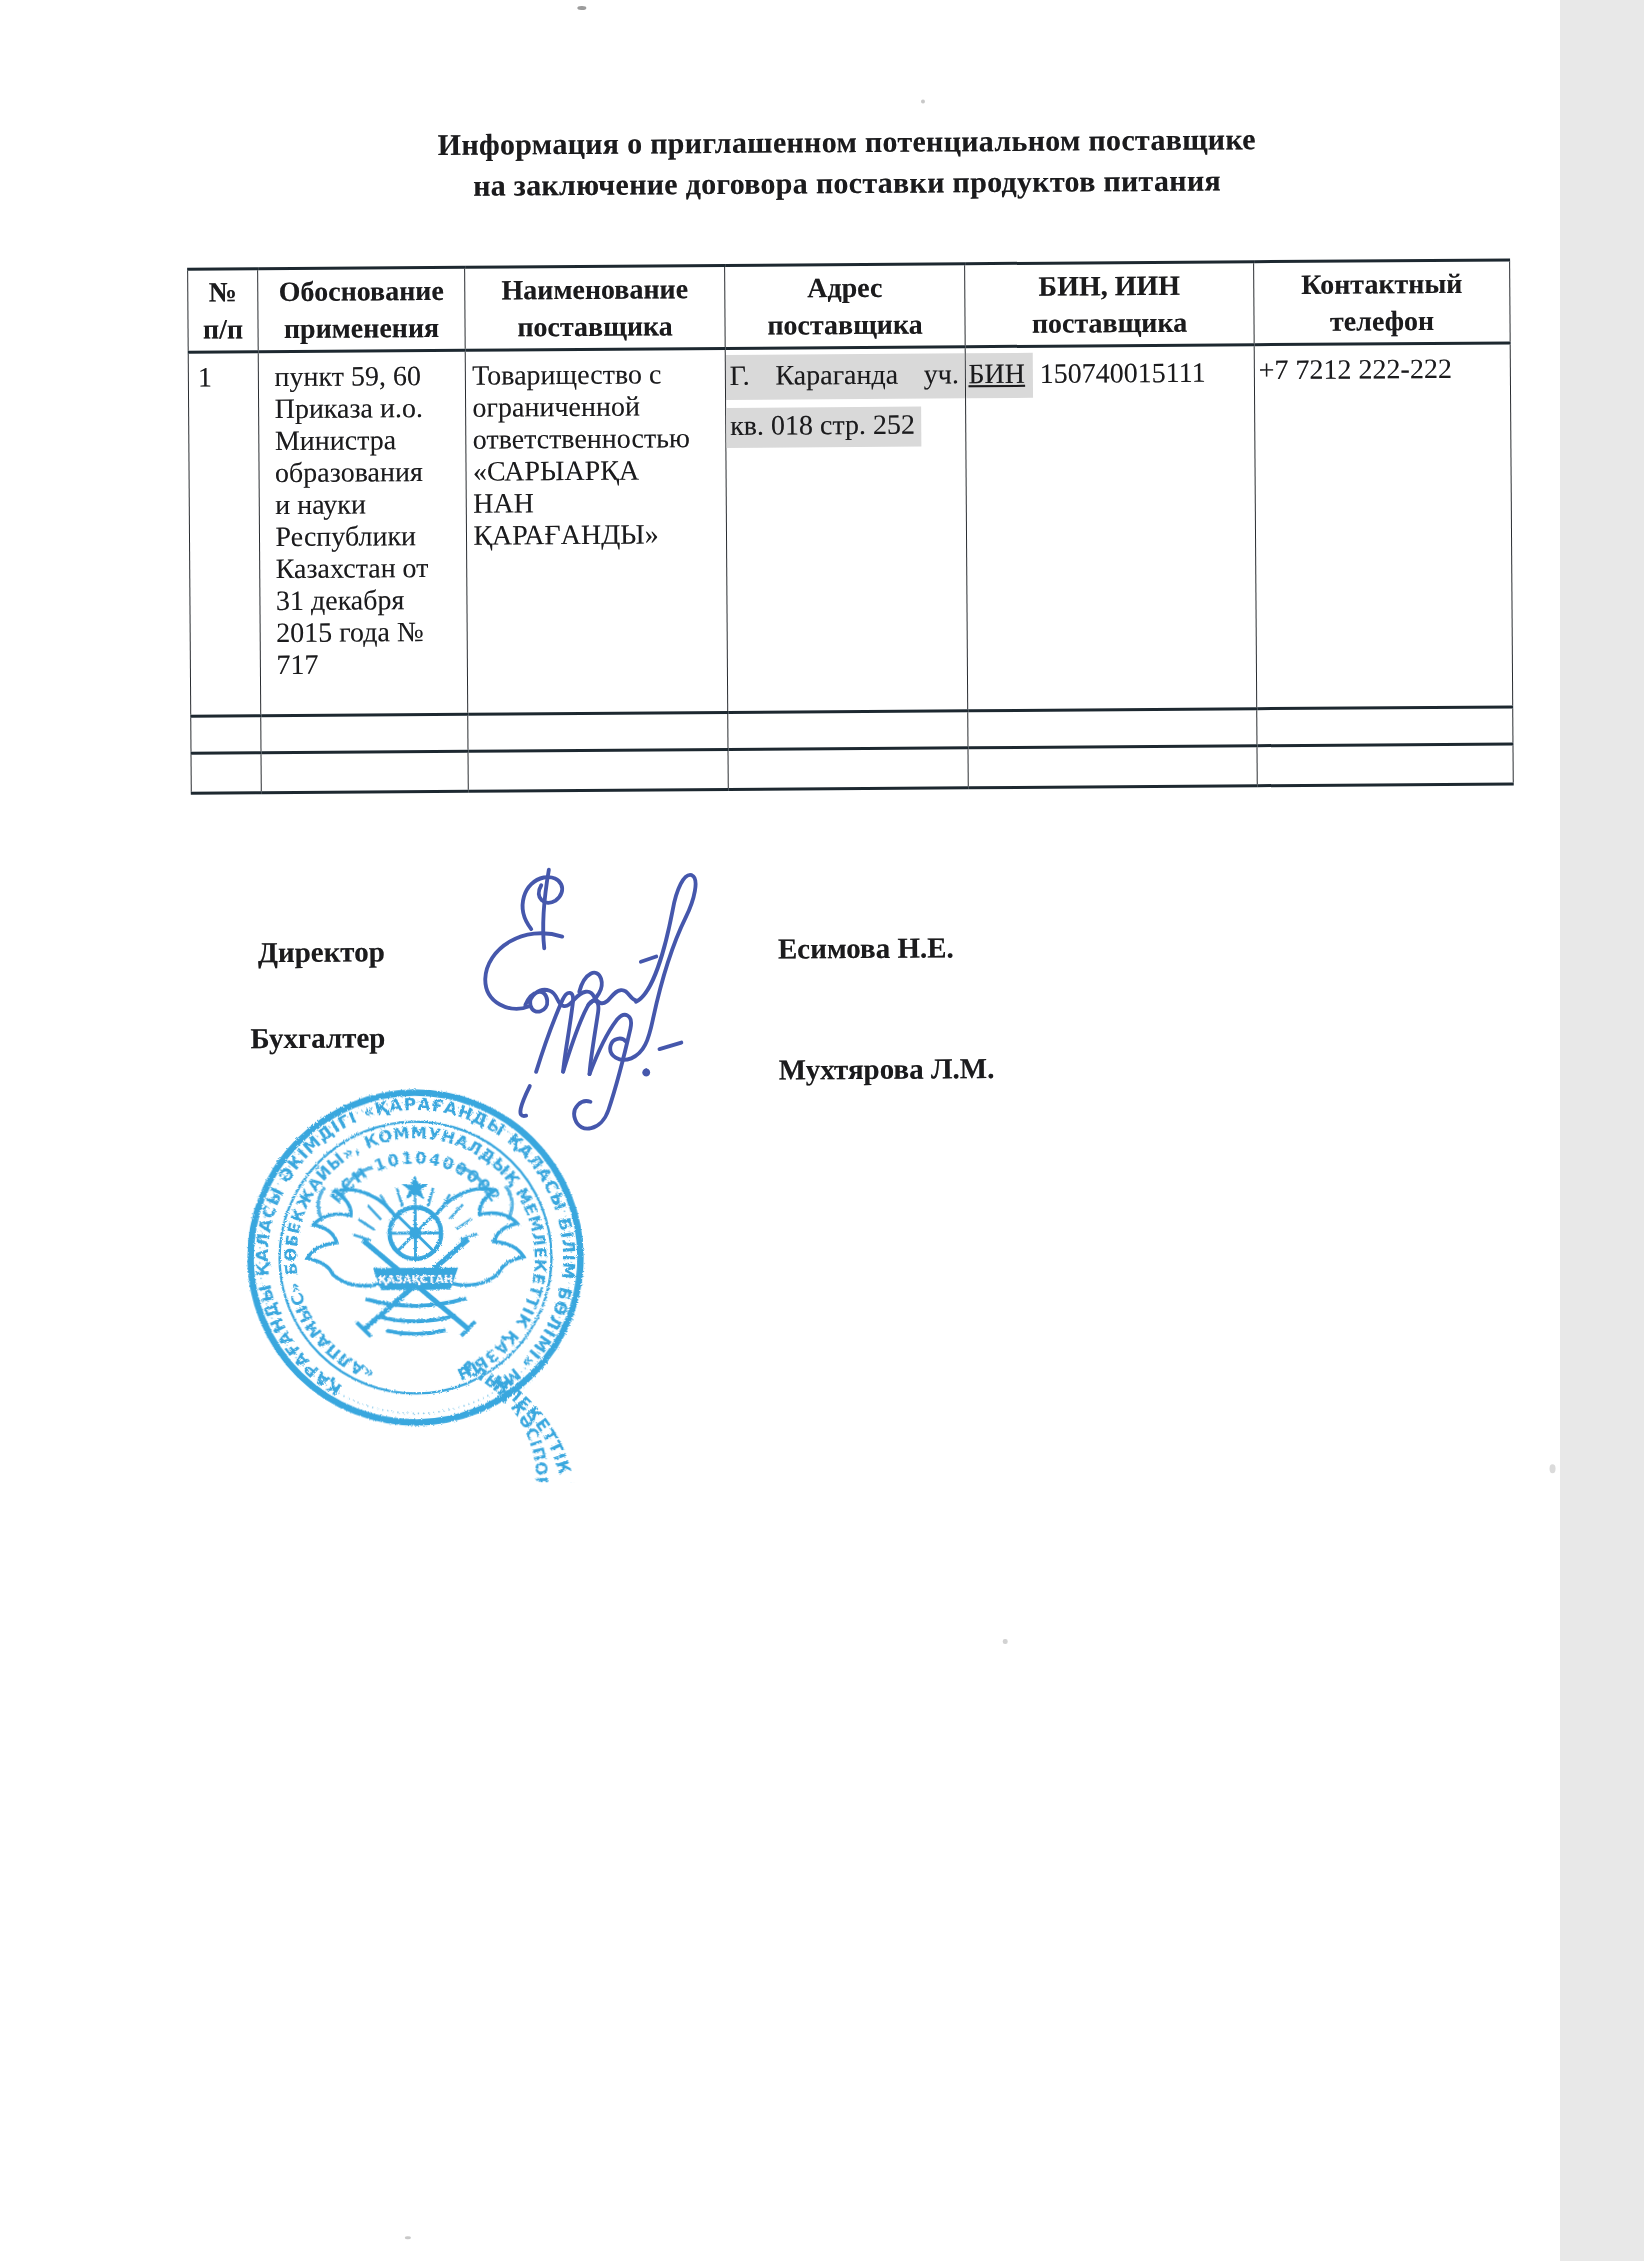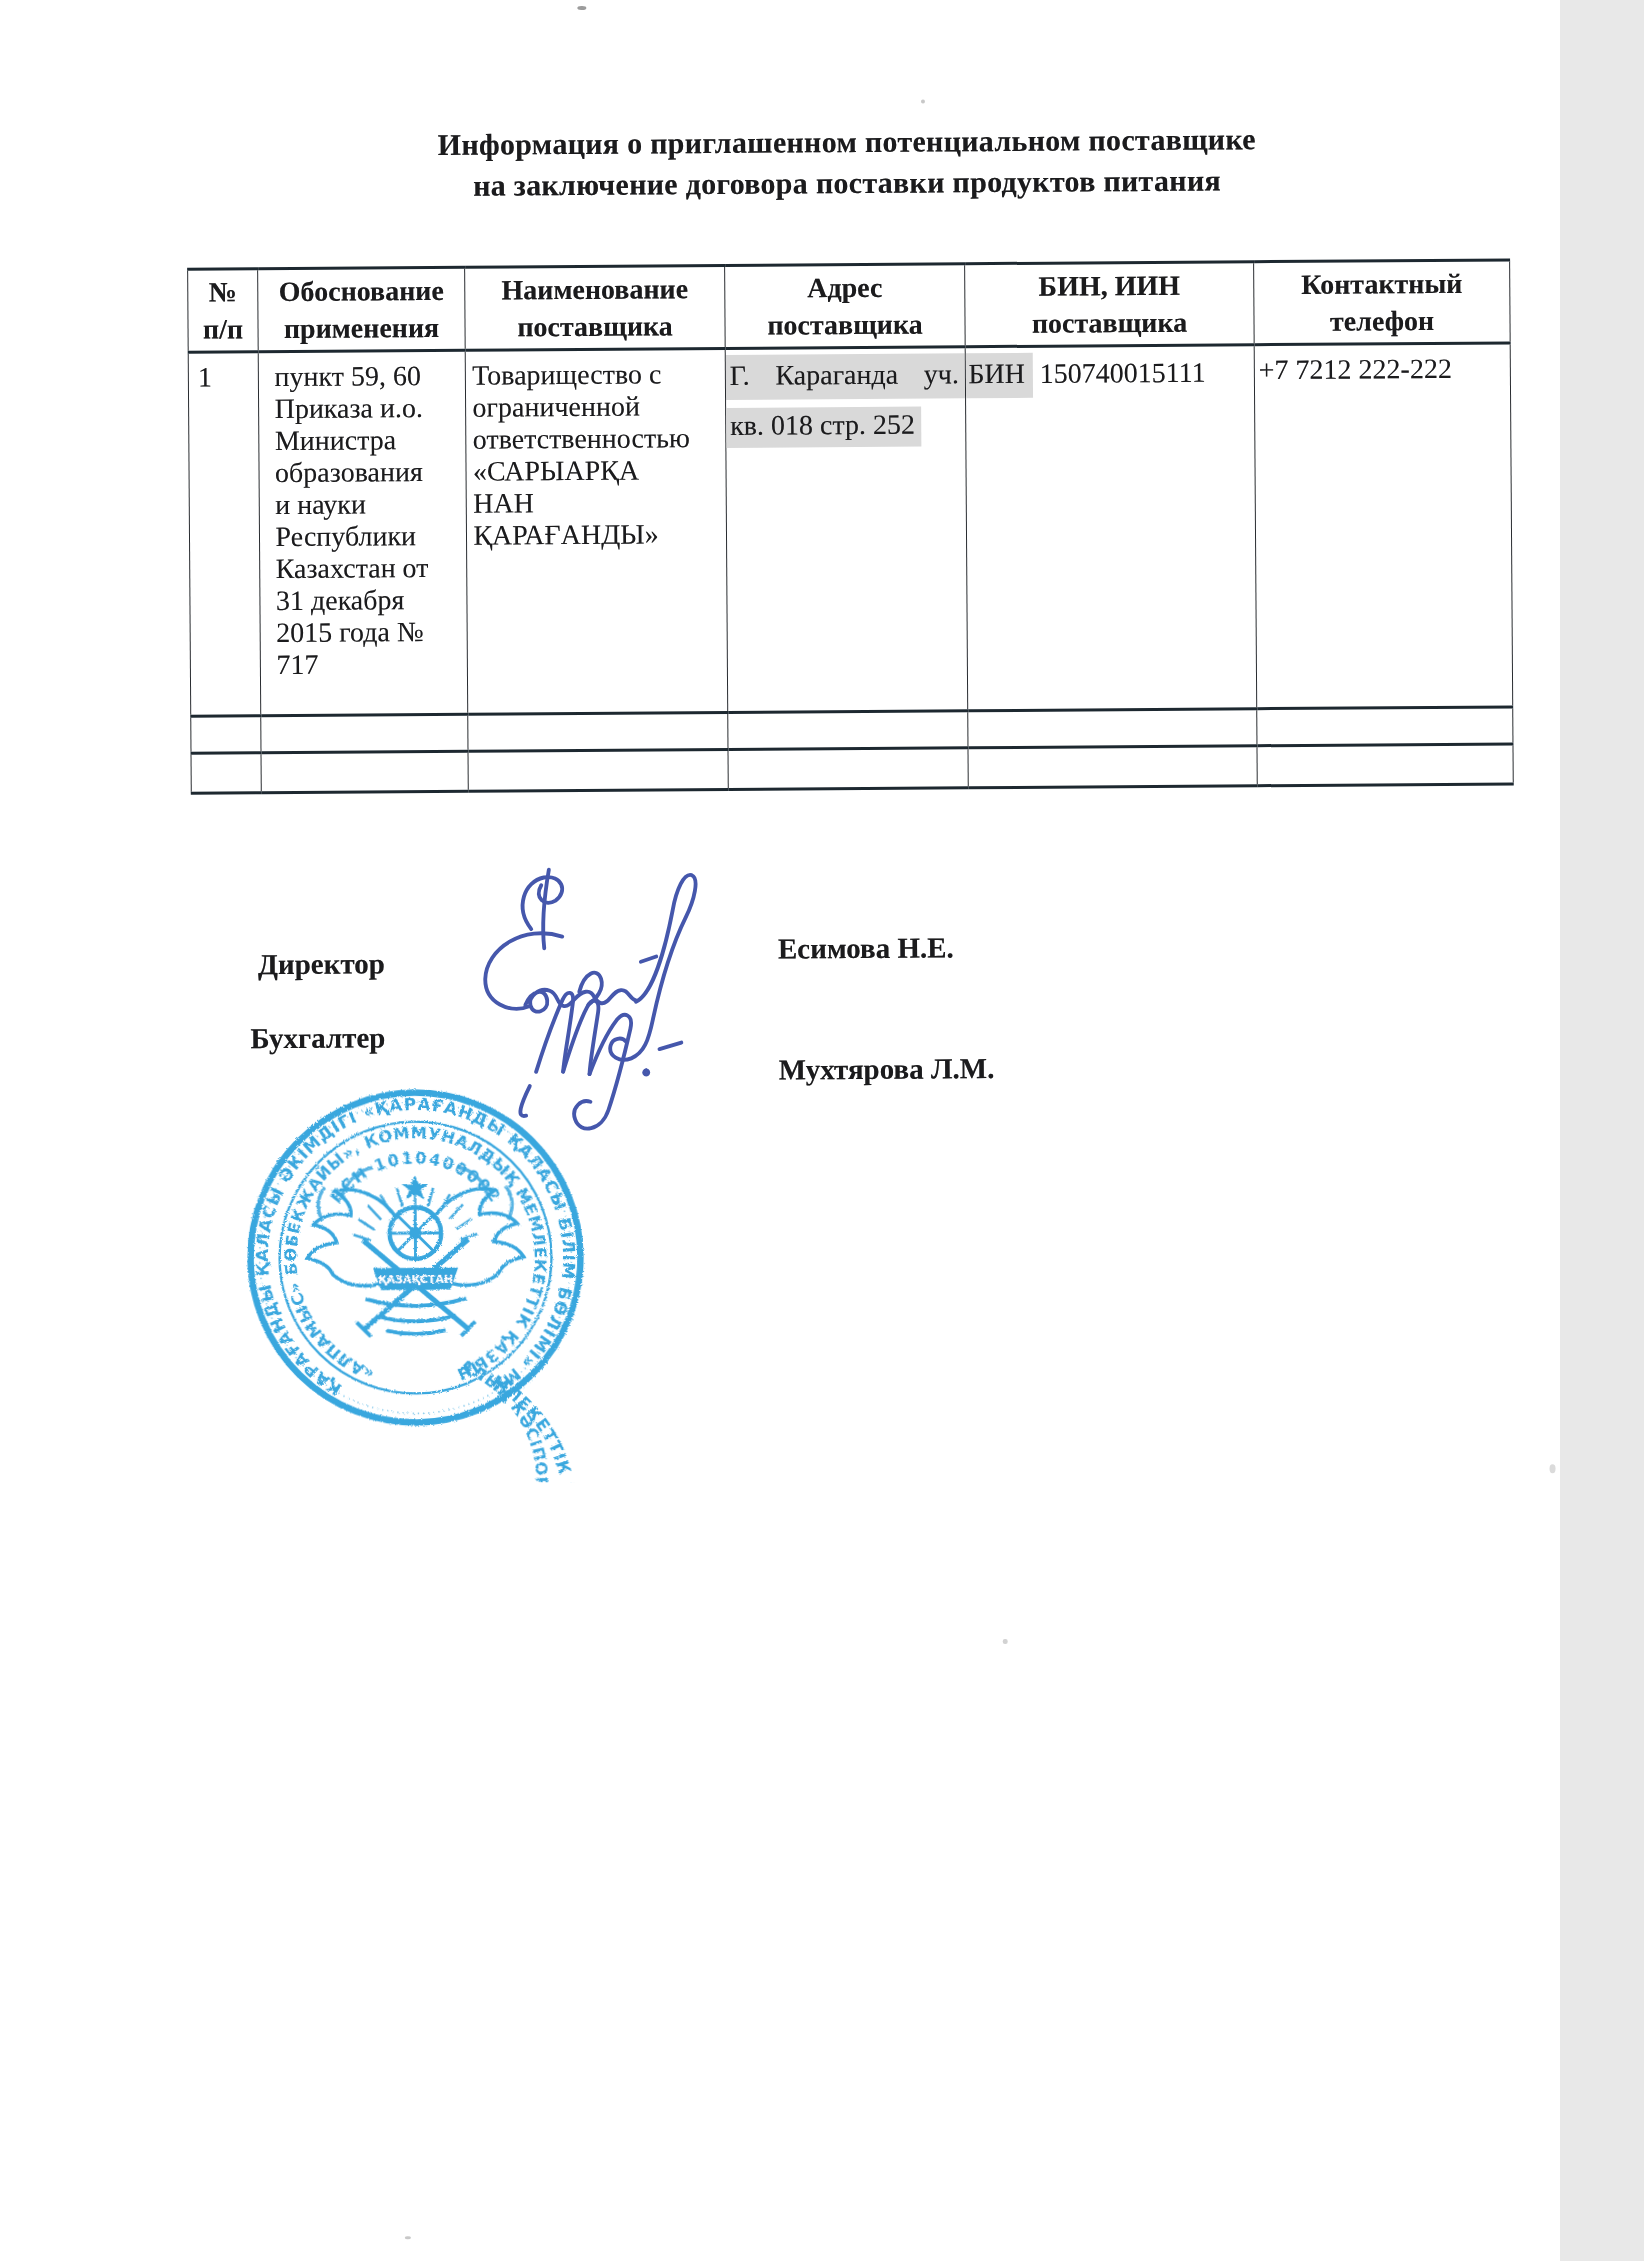--- a/index.html
+++ b/index.html
@@ -41,28 +41,28 @@
   td.c-bin   { padding:5.2px 0 0 0; white-space:nowrap; }
   td.c-phone { padding:7.7px 0 0 3.9px; white-space:nowrap; }
   tr.row-main { height:364px; }
   tr.row-head { height:83px; }
   tr.row-e1 { height:37px; }
   tr.row-e2 { height:40px; }
 
   .hl { background:#d9d9d9; }
   .addr-l1 { display:block; width:100%; padding:5.2px 1.3px 7.7px 3.9px; word-spacing:5.8px; white-space:pre; }
   .addr-l2 { display:inline-block; margin-top:7.7px; padding:2.6px 6.4px 5.2px 3.9px; }
-  .bin-tag { display:inline-block; padding:5.2px 7.7px 7.7px 2.6px; }
+  .bin-tag { display:inline-block; padding:5.2px 7.7px 7.7px 2.6px;text-decoration:underline; }
 
   
   .sig-label, .sig-name {
     position:absolute; font-size:29px; font-weight:bold;
     text-shadow:0 0 0.6px rgba(20,20,20,.45); white-space:nowrap;
   }
-  #lbl-director   { left:256px;  top:932px;margin-top:12px; }
+  #lbl-director   { left:256px;  top:932px; }
   #name-director  { left:776px; top:932px; }
   #lbl-accountant { left:248px;  top:1018px; }
   #name-accountant{ left:776px; top:1053px; }
 
   
   .stamp-svg { position:absolute; left:186px; top:1029px; width:451px; height:451px;
     mix-blend-mode:multiply; opacity:.93; }
   .sign-svg  { position:absolute; left:451px; top:857px; width:296px; height:303px;
     mix-blend-mode:multiply; }
 

